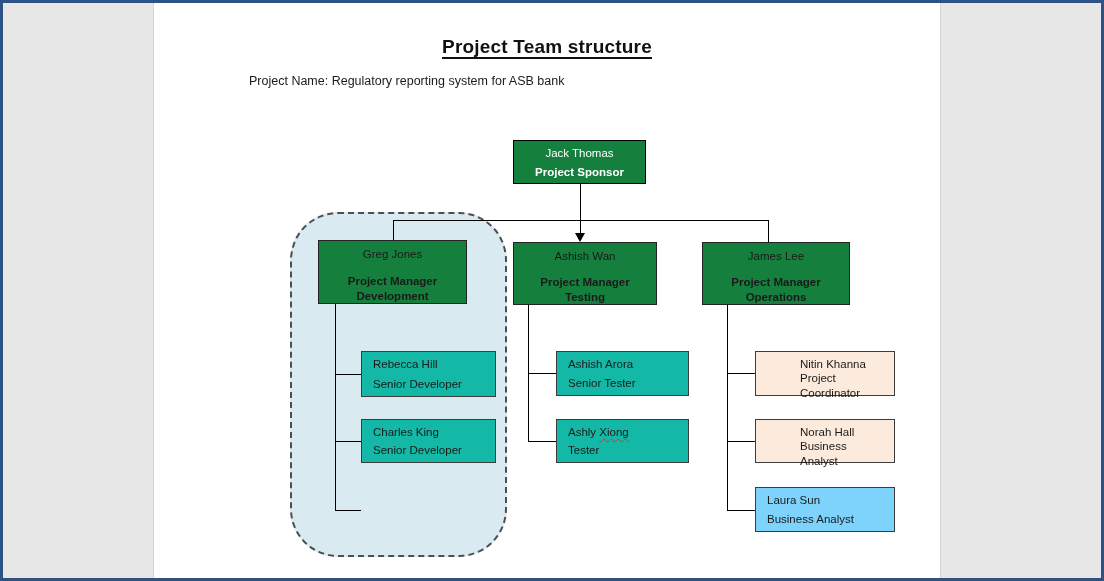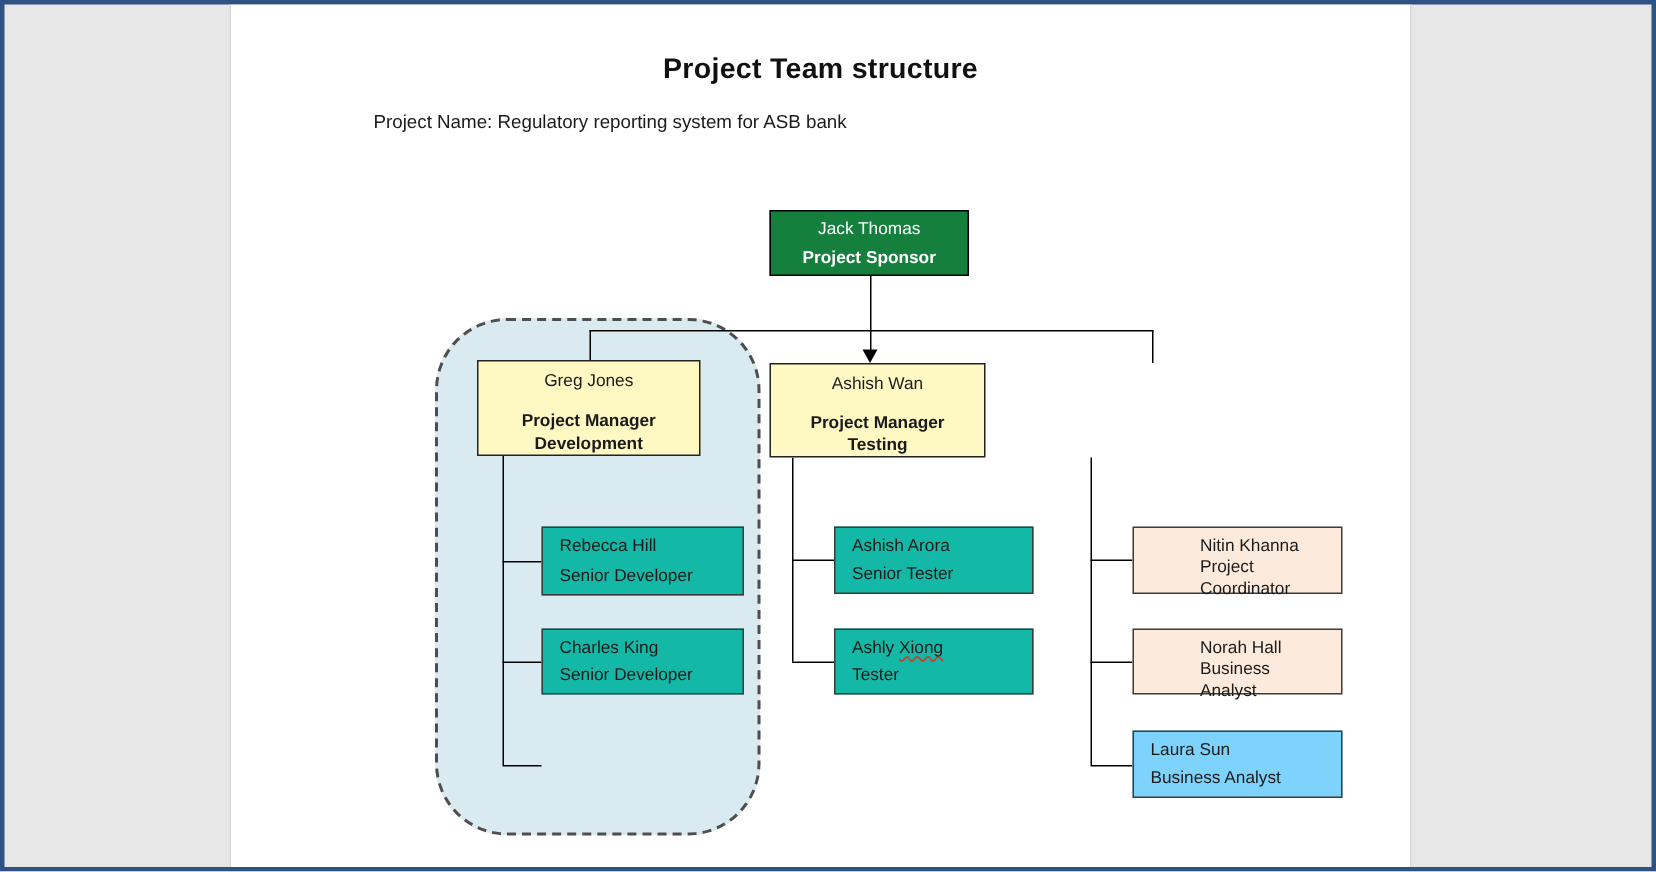--- a/index.html
+++ b/index.html
@@ -12,21 +12,21 @@
   .page {
     position:absolute; left:150px; top:0; width:788px; height:100%;
     background:#FFFFFF; border-left:1px solid #D4D4D4; border-right:1px solid #D4D4D4;
     box-sizing:border-box;
   }
   .title {
     position:absolute; left:150px; top:33px; width:788px;
     text-align:center; font-size:19px; font-weight:700; color:#111;
     letter-spacing:0.2px;
   }
-  .title-text { text-decoration-thickness:2px; text-underline-offset:4px; }
+  .title-text { text-decoration:underline; text-decoration-thickness:2px; text-underline-offset:4px; }
   .subtitle { position:absolute; left:246px; top:71px; font-size:12.5px; color:#1B1B1B; }
 
   .team-bg {
     position:absolute; left:287px; top:209px; width:217px; height:345px;
     background:#D9EAF1; border:2px dashed #4E4E4E; border-radius:48px;
     box-sizing:border-box;
   }
 
   .line { position:absolute; background:#000; }
   .arrowhead {
@@ -39,21 +39,21 @@
     position:absolute; box-sizing:border-box;
     display:flex; flex-direction:column; justify-content:space-between;
     font-size:11.5px; line-height:1.25; color:#1A1A1A;
   }
   .box--sponsor {
     background:#15803d; border:1px solid #000; color:#FFFFFF;
     text-align:center; align-items:center; padding:5px 4px 4px 4px;
   }
   .box--sponsor .role { font-weight:700; }
   .box--manager {
-    background:#fef9c3; border:1px solid #232323;
+    background:#15803d; border:1px solid #232323;
     text-align:center; align-items:center; padding:6px 10px 0 10px;
   }
   .box--manager .role { font-weight:700; }
   .box--member {
     background:#14b8a6; border:1px solid #3C3C3C;
     padding:5px 8px 5px 11px; text-align:left;
   }
   .box--member .role { font-weight:400; }
   .box--member.pale { background:#FCEBDC;padding-left:44px; }
   .box--member.deep { background:#7dd3fc; }
@@ -105,20 +105,24 @@
   </div>
 
   <div class="box box--manager" style="left:315px;top:237px;width:149px;height:64px">
     <div class="name">Greg Jones</div>
     <div class="role">Project Manager Development</div>
   </div>
   <div class="box box--manager" style="left:510px;top:239px;width:144px;height:63px">
     <div class="name">Ashish Wan</div>
     <div class="role">Project Manager Testing</div>
   </div>
+  <div class="box box--manager" style="left:699px;top:239px;width:148px;height:63px">
+    <div class="name">James Lee</div>
+    <div class="role">Project Manager Operations</div>
+  </div>
 
   <div class="box box--member" style="left:358px;top:348px;width:135px;height:46px">
     <div class="name">Rebecca Hill</div>
     <div class="role">Senior Developer</div>
   </div>
   <div class="box box--member" style="left:358px;top:416px;width:135px;height:44px">
     <div class="name">Charles King</div>
     <div class="role">Senior Developer</div>
   </div>
 

